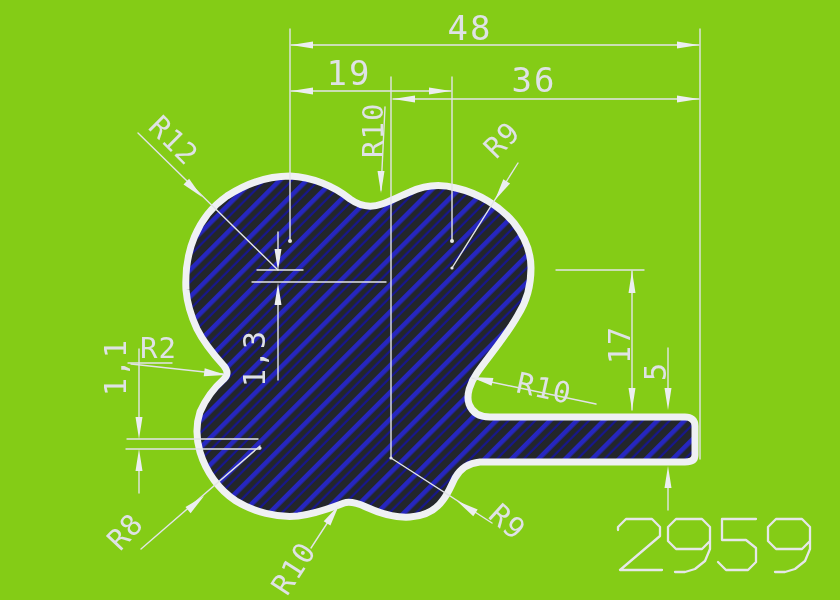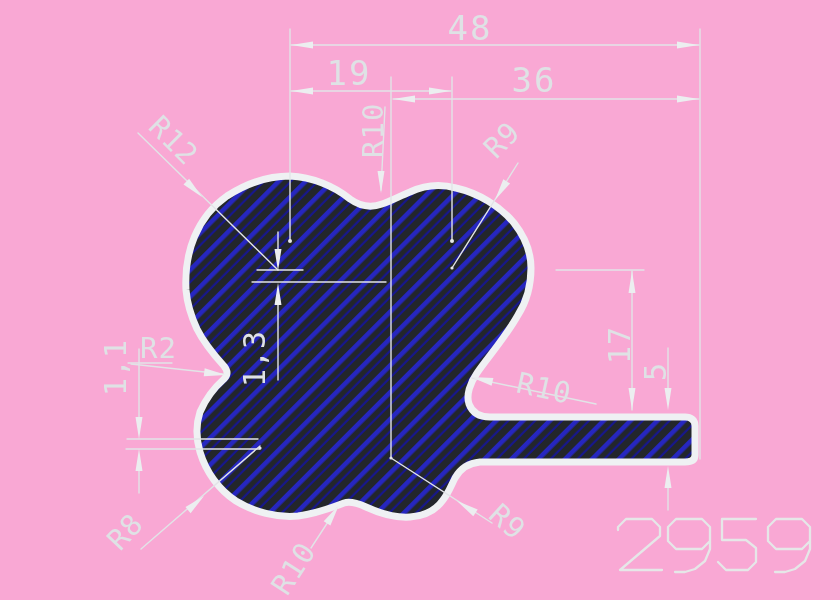--- a/index.html
+++ b/index.html
@@ -1,16 +1,16 @@
 <!DOCTYPE html>
 <html><head>
 <meta charset="utf-8">
 <style>
   html,body{margin:0;padding:0;background:#23262b;}
-  .canvas{position:relative;width:840px;height:600px;background:#f9a8d4;overflow:hidden;}
+  .canvas{position:relative;width:840px;height:600px;background:#84cc16;overflow:hidden;}
   svg{display:block;}
   .thin{stroke:#e2e4e7;stroke-width:1.4;fill:none;stroke-linecap:round;}
   .outline{stroke:#eff1f3;stroke-width:7;stroke-linejoin:round;}
   .arrow{fill:#eceef0;stroke:none;}
   .dot{fill:#e6e8ea;stroke:none;}
   text{fill:#dfe2e5;font-family:"DejaVu Sans Mono","Liberation Mono",monospace;}
   .dim{font-size:34px;letter-spacing:2px;}
   .dimv{font-size:30px;letter-spacing:1px;}
   .rad{font-size:29px;letter-spacing:1px;}
   .partnum{stroke:#e6e7e8;stroke-width:2.3;fill:none;stroke-linejoin:round;stroke-linecap:round;}

